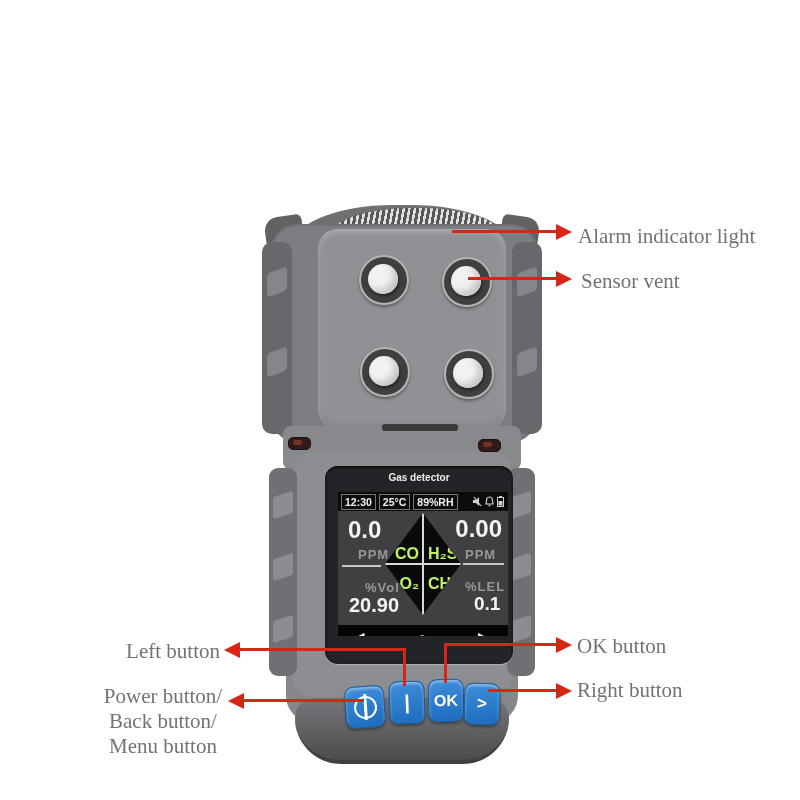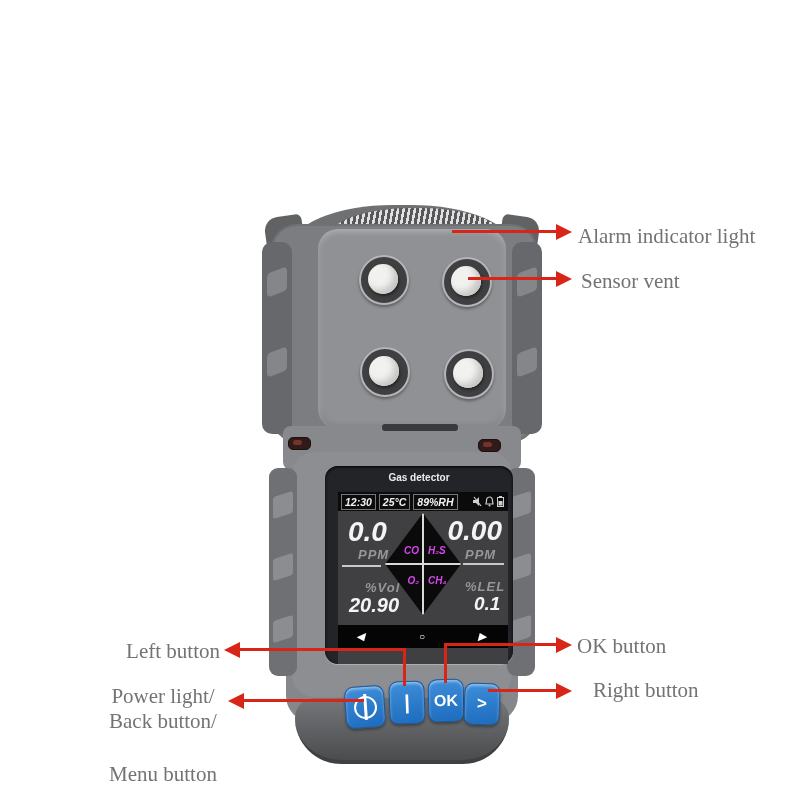--- a/index.html
+++ b/index.html
@@ -50,34 +50,34 @@
              border-radius:3px;transform:skewY(-18deg);}
   .bottom-bumper{position:absolute;left:295px;top:698px;width:214px;height:62px;
                  background:linear-gradient(#75777a,#4a4c4e);
                  border-radius:20px 20px 46px 46px;border-bottom:4px solid #3e4042;}
 
   
   .bezel{position:absolute;left:325px;top:466px;width:188px;height:198px;background:#232427;
          border-radius:13px;box-shadow:0 1px 1px rgba(255,255,255,.3), inset 0 1px 3px #000;}
   .scr-title{position:absolute;left:0;top:6px;width:100%;text-align:center;
              font-size:10px;font-weight:bold;color:#ececee;}
-  .screen{position:absolute;left:13px;top:26px;width:170px;height:172px;background:#404043;overflow:hidden;font-style:italic;}
+  .screen{position:absolute;left:13px;top:26px;width:170px;height:144px;background:#404043;overflow:hidden;}
   .sbar{position:absolute;left:0;top:0;width:100%;height:19px;background:#0b0b0c;
         display:flex;align-items:center;gap:3px;padding-left:3px;box-sizing:border-box;}
   .sbox{border:1px solid #77777a;background:#0c0c0c;color:#f2f2f2;font-size:10.5px;
         font-weight:bold;line-height:14px;padding:0 3px;white-space:nowrap;}
   .sicons{margin-left:auto;display:flex;gap:3px;padding-right:4px;align-items:center;}
-  .val{position:absolute;color:#f4f4f4;font-weight:bold;font-size:28px;line-height:1;}
+  .val{position:absolute;color:#f4f4f4;font-weight:bold;font-size:24px;line-height:1;}
   .unit{position:absolute;color:#97979a;font-size:13px;font-weight:bold;letter-spacing:1px;line-height:1;}
   .divl{position:absolute;background:#c9c9cb;height:2px;}
   .diamond{position:absolute;left:47px;top:21px;width:76px;height:102px;background:#0a0a0b;
            clip-path:polygon(50% 0,100% 50%,50% 100%,0 50%);}
   .dia-v{position:absolute;left:calc(50% - 1px);top:0;width:1.5px;height:100%;background:#d9d9da;}
   .dia-h{position:absolute;top:calc(50% - 1px);left:0;height:1.5px;width:100%;background:#d9d9da;}
-  .dlab{position:absolute;color:#d946ef;font-size:10px;font-weight:bold;line-height:1;}
+  .dlab{position:absolute;color:#bef264;font-size:16px;font-weight:bold;line-height:1;}
   .navbar{position:absolute;left:0;top:133px;width:100%;height:23px;background:#050506;color:#fff;}
   .navg{position:absolute;font-size:11px;line-height:23px;}
 
   
   .bbtn{position:absolute;border-radius:9px;border:1.5px solid #1a5aa0;
         background:linear-gradient(170deg,#3e8fdb,#1d6bbd);
         box-shadow:inset 0 2px 3px rgba(255,255,255,.45), 0 2px 3px rgba(0,0,0,.35);
         display:flex;align-items:center;justify-content:center;color:#fff;font-weight:bold;}
   .pwr-circle{position:absolute;left:50%;top:50%;width:19px;height:19px;margin:-11.5px 0 0 -11.5px;
               border:2.5px solid #fff;border-radius:50%;}
@@ -224,22 +224,22 @@
   <div class="note" style="left:120px;top:639px;width:100px;text-align:right;">Left button</div>
 
   <div class="rline" style="left:444px;top:643px;width:112px;height:3px;"></div>
   <div class="rline" style="left:444px;top:643px;width:3px;height:40px;"></div>
   <div class="ahead-r" style="left:556px;top:637px;"></div>
   <div class="note" style="left:577px;top:634px;">OK button</div>
 
   <div class="rline" style="left:244px;top:699px;width:120px;height:3px;"></div>
   <div class="ahead-l" style="left:228px;top:693px;"></div>
   <div class="note" style="left:100px;top:684px;width:126px;text-align:center;line-height:25px;white-space:normal;">
-    <span style="display:block;">Power light/</span>
+    <span style="display:block;">Power button/</span>
     <span style="display:block;">Back button/</span>
-    <span style="display:block;margin-top:28px;">Menu button</span>
+    <span style="display:block;">Menu button</span>
   </div>
 
   <div class="rline" style="left:488px;top:689px;width:68px;height:3px;"></div>
   <div class="ahead-r" style="left:556px;top:683px;"></div>
-  <div class="note" style="left:577px;top:678px;margin-left:16px;">Right button</div>
+  <div class="note" style="left:577px;top:678px;">Right button</div>
 
 </div>
 
 </body></html>

